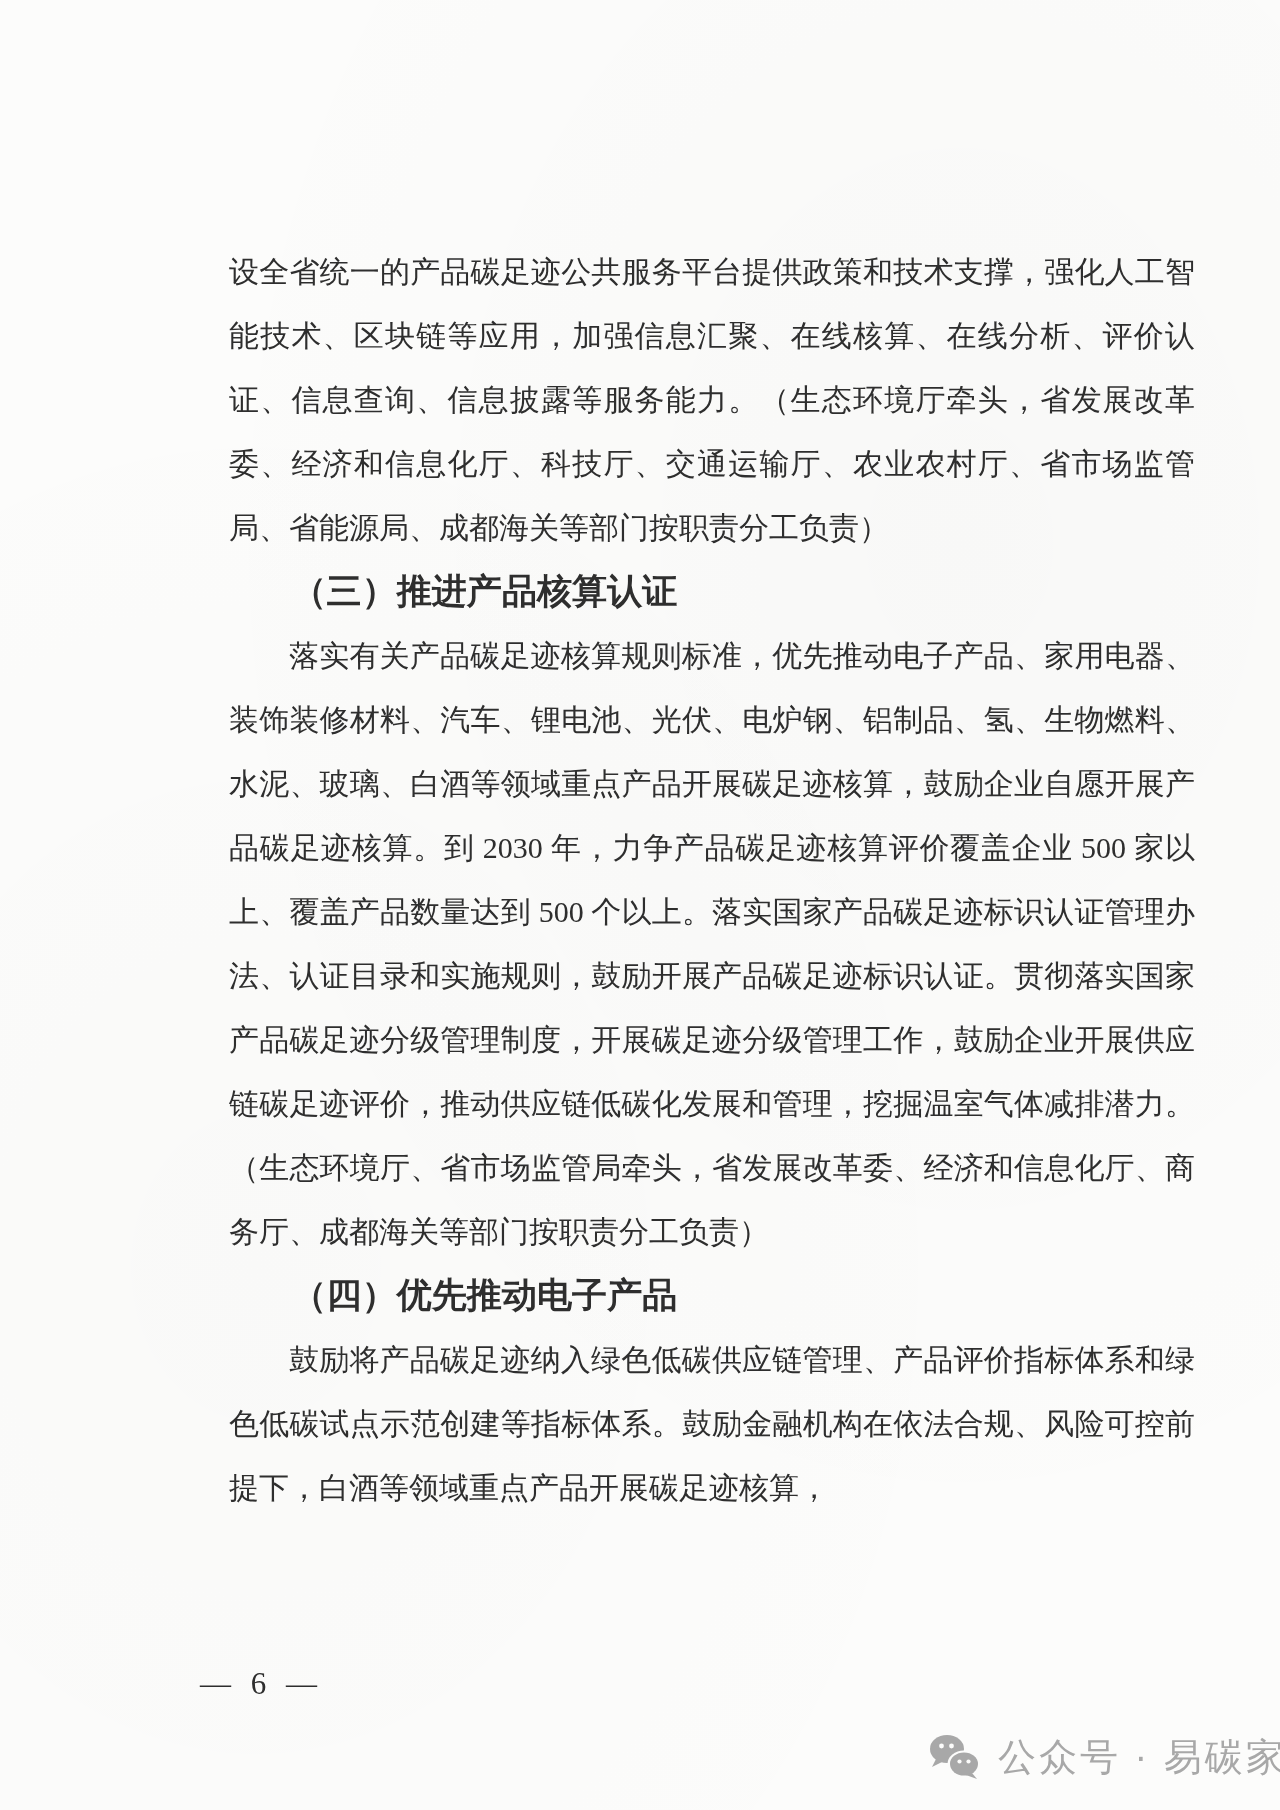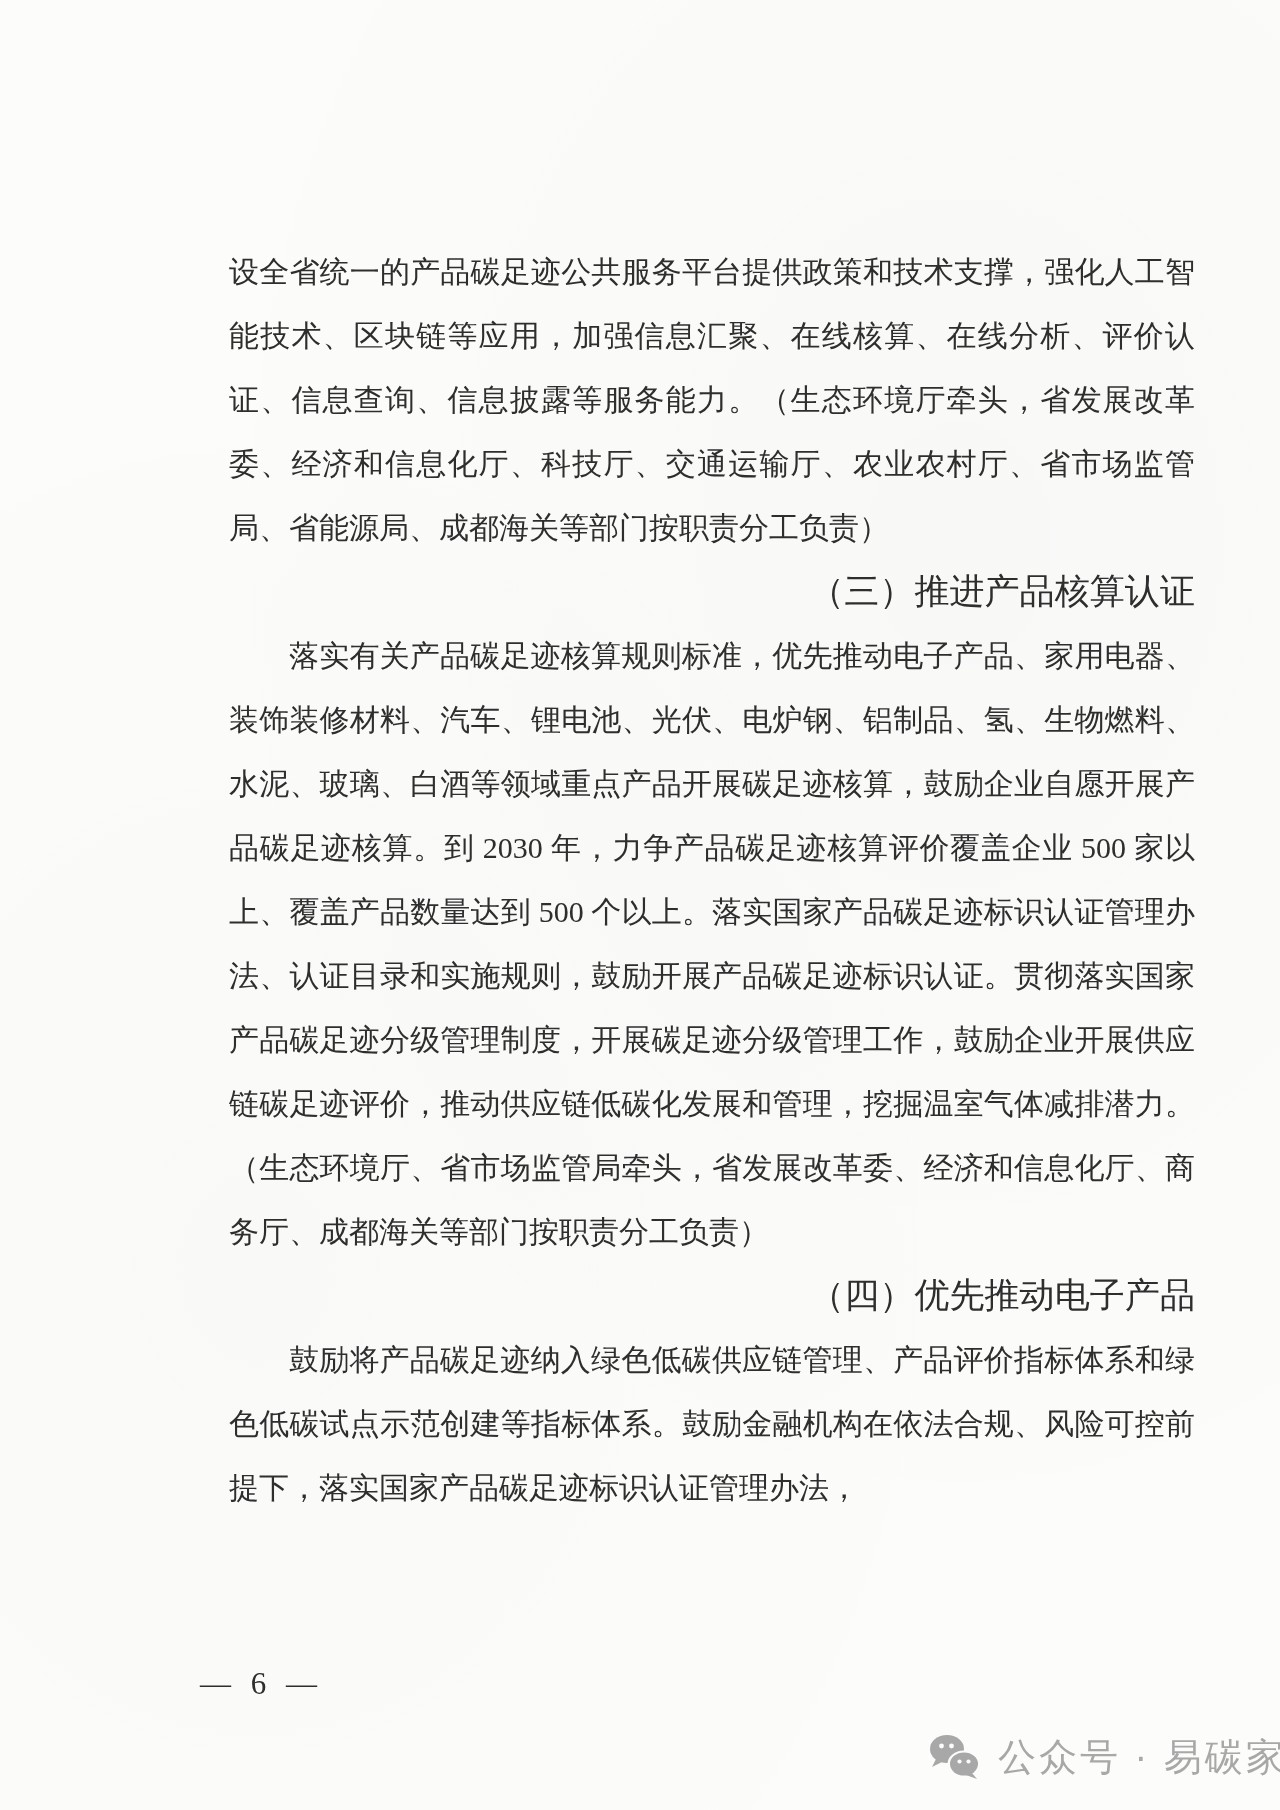--- a/index.html
+++ b/index.html
@@ -38,23 +38,23 @@
   }
   .content p, .content h3 {
     margin: 0;
     padding: 0;
     font-weight: normal;
   }
   .content p.indent {
     text-indent: 2em;
   }
   .content h3.section-heading {
-    font-weight: normal;
+    font-weight: bold;
     text-indent: 1.78em;
-    text-align: right;
+    text-align: left;
   }
   .page-number {
     position: absolute;
     left: 200px;
     top: 1664px;
     font-size: 31px;
     line-height: 40px;
     color: #2e2e2e;
     letter-spacing: 6px;
     white-space: pre;
@@ -84,21 +84,21 @@
 </head>
 <body>
 
 <div class="page">
 
   <div class="content">
     <p class="body-par">设全省统一的产品碳足迹公共服务平台提供政策和技术支撑，强化人工智能技术、区块链等应用，加强信息汇聚、在线核算、在线分析、评价认证、信息查询、信息披露等服务能力。（生态环境厅牵头，省发展改革委、经济和信息化厅、科技厅、交通运输厅、农业农村厅、省市场监管局、省能源局、成都海关等部门按职责分工负责）</p>
     <h3 class="section-heading">（三）推进产品核算认证</h3>
     <p class="body-par indent">落实有关产品碳足迹核算规则标准，优先推动电子产品、家用电器、装饰装修材料、汽车、锂电池、光伏、电炉钢、铝制品、氢、生物燃料、水泥、玻璃、白酒等领域重点产品开展碳足迹核算，鼓励企业自愿开展产品碳足迹核算。到 2030 年，力争产品碳足迹核算评价覆盖企业 500 家以上、覆盖产品数量达到 500 个以上。落实国家产品碳足迹标识认证管理办法、认证目录和实施规则，鼓励开展产品碳足迹标识认证。贯彻落实国家产品碳足迹分级管理制度，开展碳足迹分级管理工作，鼓励企业开展供应链碳足迹评价，推动供应链低碳化发展和管理，挖掘温室气体减排潜力。（生态环境厅、省市场监管局牵头，省发展改革委、经济和信息化厅、商务厅、成都海关等部门按职责分工负责）</p>
     <h3 class="section-heading">（四）优先推动电子产品</h3>
-    <p class="body-par indent">鼓励将产品碳足迹纳入绿色低碳供应链管理、产品评价指标体系和绿色低碳试点示范创建等指标体系。鼓励金融机构在依法合规、风险可控前提下，落实国家产品碳足迹标识认证管理办法，</p>
+    <p class="body-par indent">鼓励将产品碳足迹纳入绿色低碳供应链管理、产品评价指标体系和绿色低碳试点示范创建等指标体系。鼓励金融机构在依法合规、风险可控前提下，白酒等领域重点产品开展碳足迹核算，</p>
   </div>
 
   <div class="page-number">— 6 —</div>
 
   <div class="watermark">
     <span class="wm-icon">
       <svg viewBox="0 0 54 46" width="54" height="46" xmlns="http://www.w3.org/2000/svg">
 
         <g fill="#a8a8a8">
           <ellipse cx="19" cy="15" rx="17" ry="14"></ellipse>

